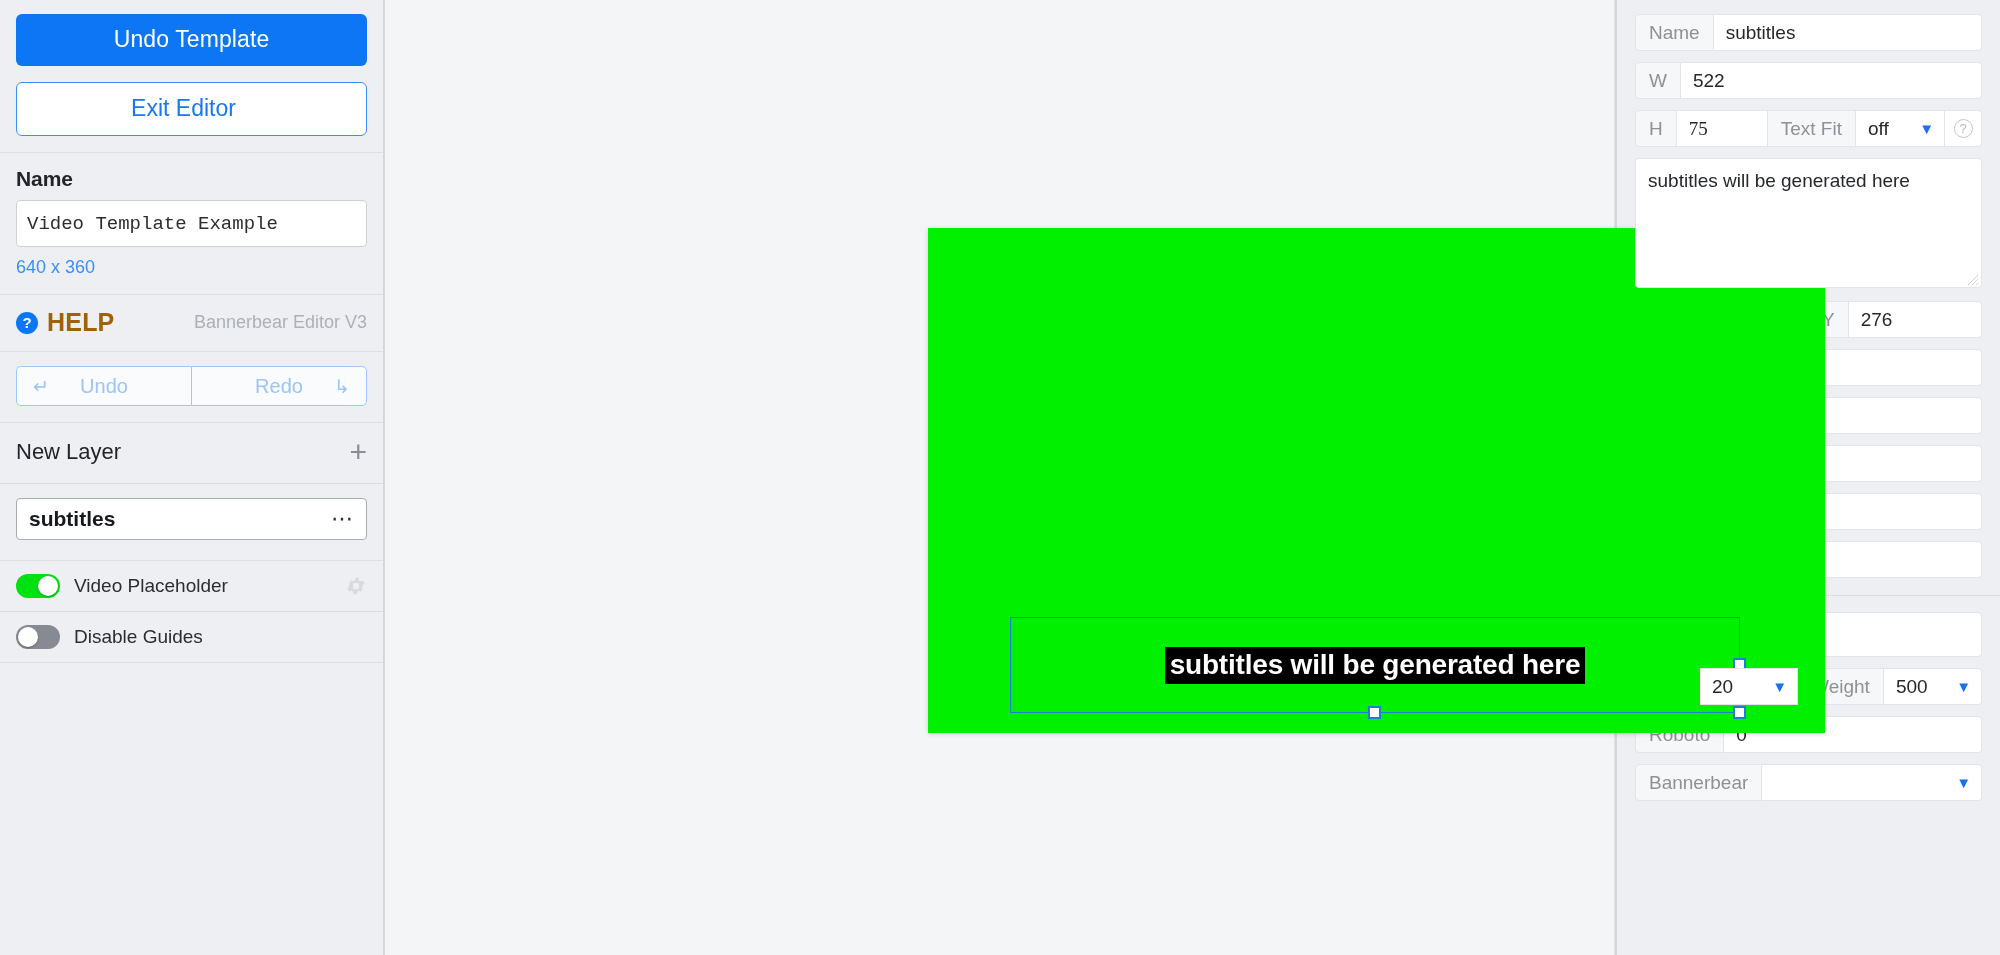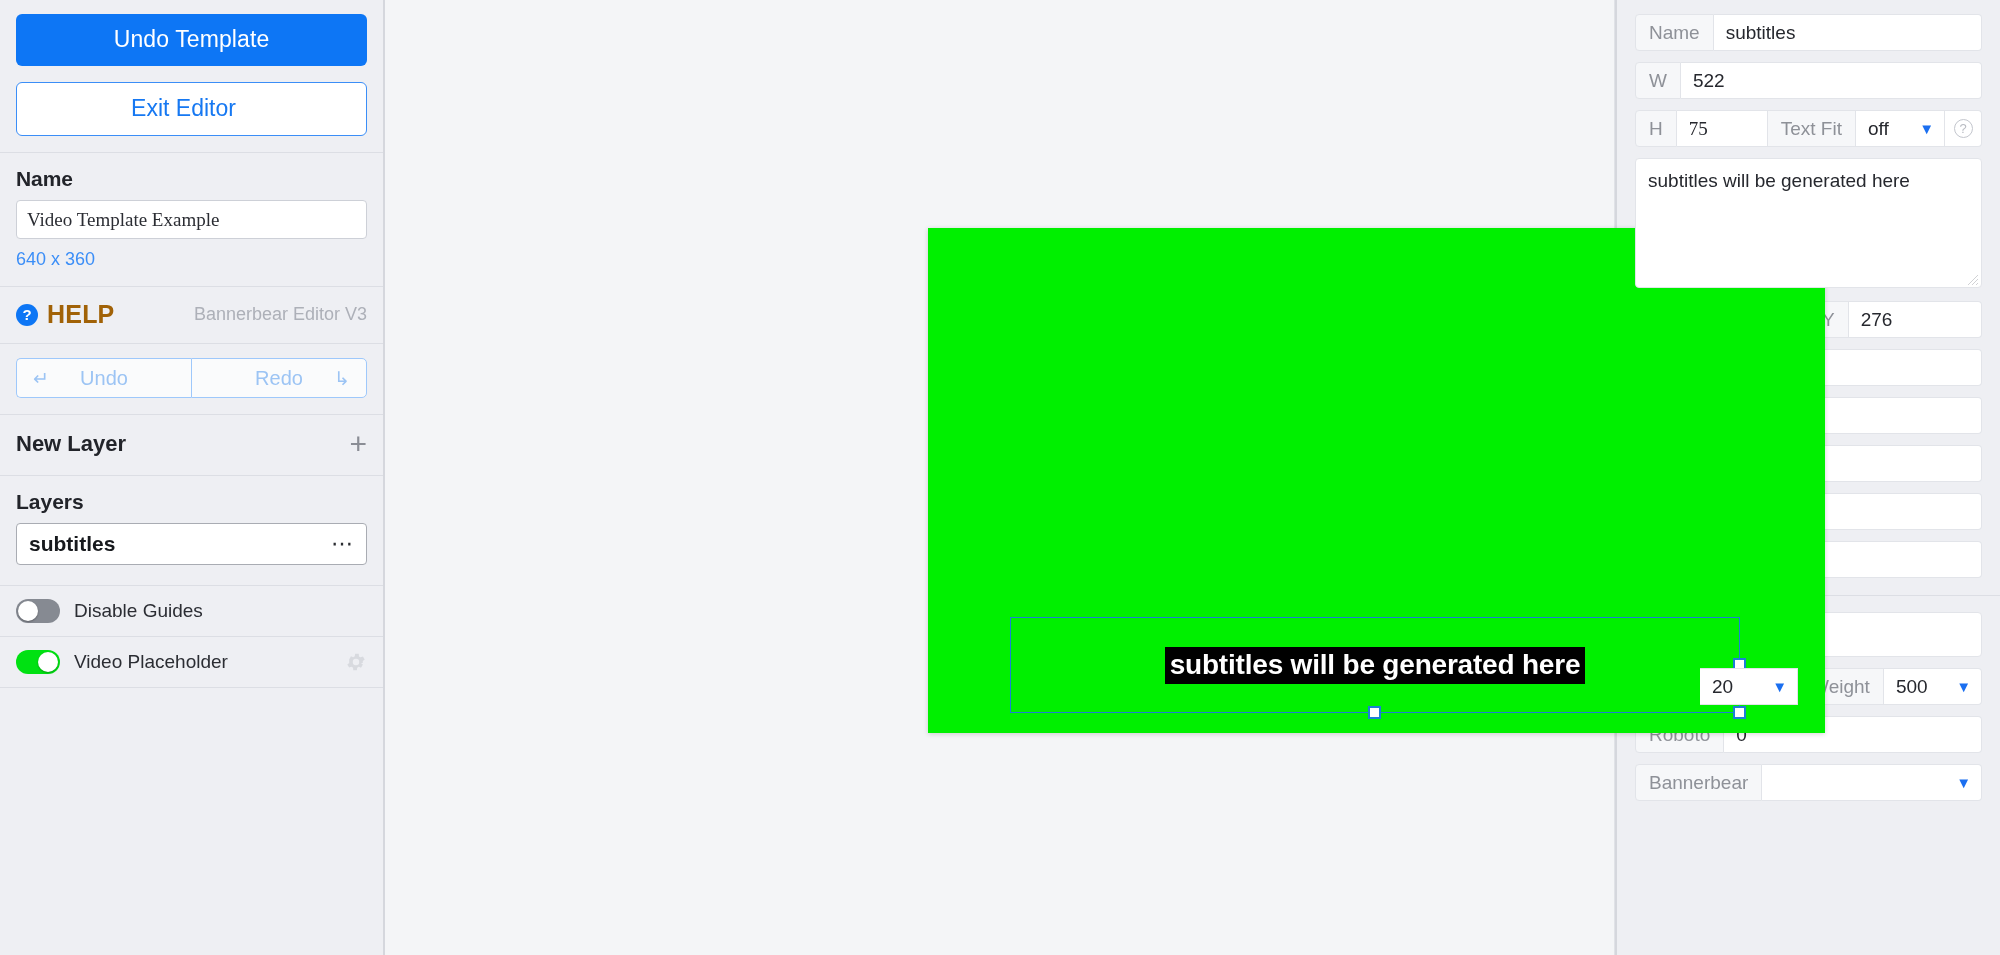--- a/index.html
+++ b/index.html
@@ -41,24 +41,24 @@
     padding: 12px 16px 13px 0;
     margin-top: 16px;
     cursor: pointer; text-align: center;
   }
 
   .field-label {
     font-size: 21px; font-weight: bold; color: #22242a;
     margin-bottom: 9px; letter-spacing: -.1px;
   }
   .text-input {
-    width: 100%; height: 39px;
+    width: 100%; height: 47px;
     border: 1px solid #cdd0d7; border-radius: 4px;
     background: #fff; color: #2b2d33;
-    font-size: 19px; font-family: Liberation Serif, serif;
+    font-size: 19px; font-family: Liberation Mono, monospace;
     padding: 0 10px;
     outline: none;
   }
   .dims-link {
     margin-top: 10px; font-size: 18px; color: #3b8ef7;
     cursor: pointer; display: inline-block;
   }
 
   
   .help-row {
@@ -95,21 +95,21 @@
   .undo-btn.right { border-radius: 0 5px 5px 0; }
   .undo-btn .uarrow { position: absolute; left: 16px; font-size: 19px; color:#9cc4f4;}
   .undo-btn .rarrow { position: absolute; right: 16px; font-size: 19px; color:#9cc4f4;}
 
   
   .row-head {
     display: flex; align-items: center;
     padding: 16px 16px 18px 16px;
     border-bottom: 1px solid #dcdee4;
   }
-  .row-head .title { font-size: 22px; font-weight: bold; color: #22242a; }
+  .row-head .title { font-size: 22px; font-weight: normal; color: #22242a; }
   .plus-btn {
     margin-left: auto; font-size: 30px; color: #8a8d95;
     line-height: 18px; cursor: pointer; font-weight: 300;
   }
 
   
   .layers-block { padding: 14px 16px 20px 16px; border-bottom: 1px solid #dcdee4; }
   .layers-title { font-size: 21px; font-weight: bold; color: #22242a; margin-bottom: 9px;}
   .layer-item {
     display: flex; align-items: center;
@@ -300,46 +300,45 @@
         </div>
       </div>
     </div>
 
     <div class="row-head">
       <div class="title">New Layer</div>
       <div class="plus-btn">+</div>
     </div>
 
     <div class="layers-block">
-      <div class="layers-title">Layers</div>
       <div class="layer-item">
         <span class="lname">subtitles</span>
         <span class="dots">⋯</span>
       </div>
-    </div>
-
-    <div class="toggle-row">
-      <div class="switch">
-          <div class="knob"></div>
-        </div>
-      <div class="toggle-label">Disable Guides</div>
     </div>
 
     <div class="toggle-row">
       <div class="switch on">
           <div class="knob"></div>
         </div>
       <div class="toggle-label">Video Placeholder</div>
       <span class="gear">
         <svg viewBox="0 0 24 24" width="22" height="22" fill="#c7cad0">
           <path d="M19.4 13a7.6 7.6 0 000-2l2.1-1.6-2-3.5-2.5 1a7.7 7.7 0 00-1.7-1L15 3h-4l-.3 2.8c-.6.3-1.2.6-1.7 1l-2.5-1-2 3.5L4.6 11a7.6 7.6 0 000 2l-2.1 1.6 2 3.5 2.5-1c.5.4 1.1.8 1.7 1L9 21h4l.3-2.8c.6-.3 1.2-.6 1.7-1l2.5 1 2-3.5-2.1-1.7zM12 15.5A3.5 3.5 0 1112 8.5a3.5 3.5 0 010 7z"></path>
         </svg>
       </span>
     </div>
 
+    <div class="toggle-row">
+      <div class="switch">
+          <div class="knob"></div>
+        </div>
+      <div class="toggle-label">Disable Guides</div>
+    </div>
+
   </div>
 
   <div id="canvas-area">
     <div id="canvas">
       <div id="selection">
         <div id="subtitle-text">
           <span>subtitles will be generated here</span>
         </div>
         <div class="handle right"></div>
         <div class="handle bottom"></div>

